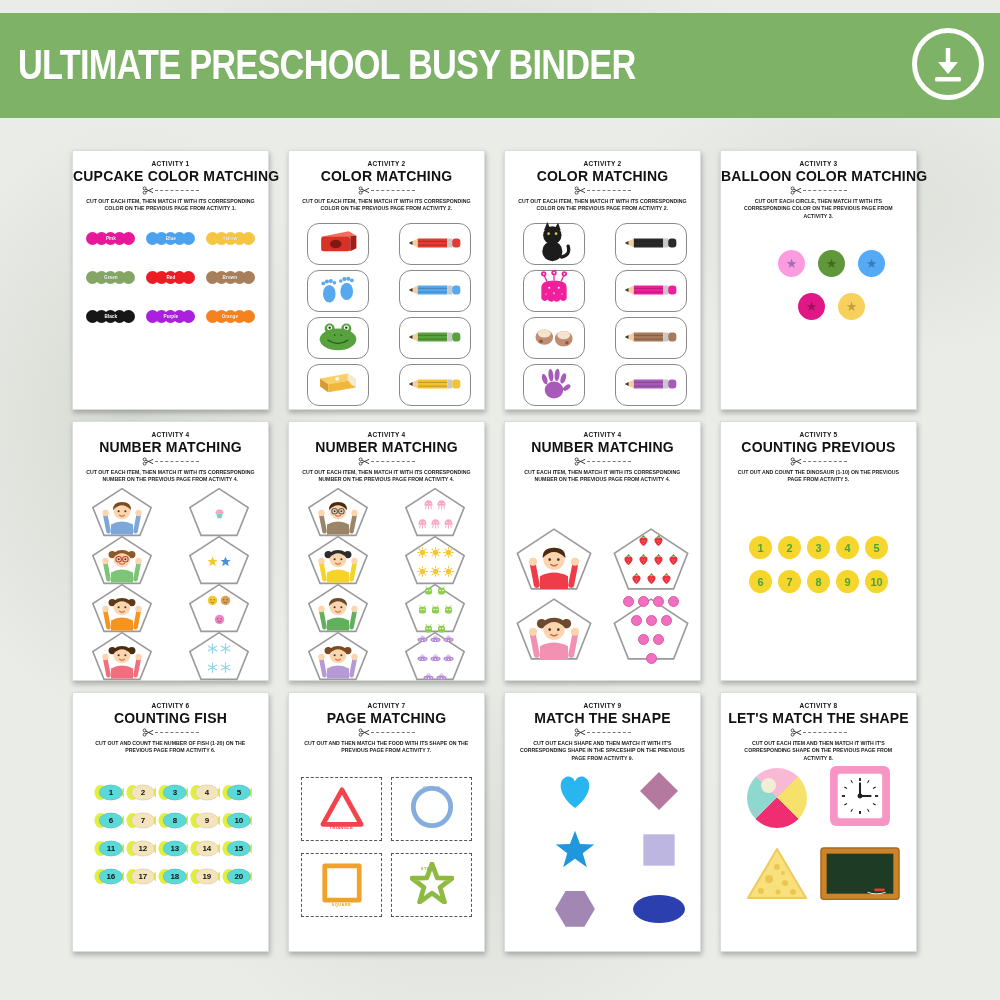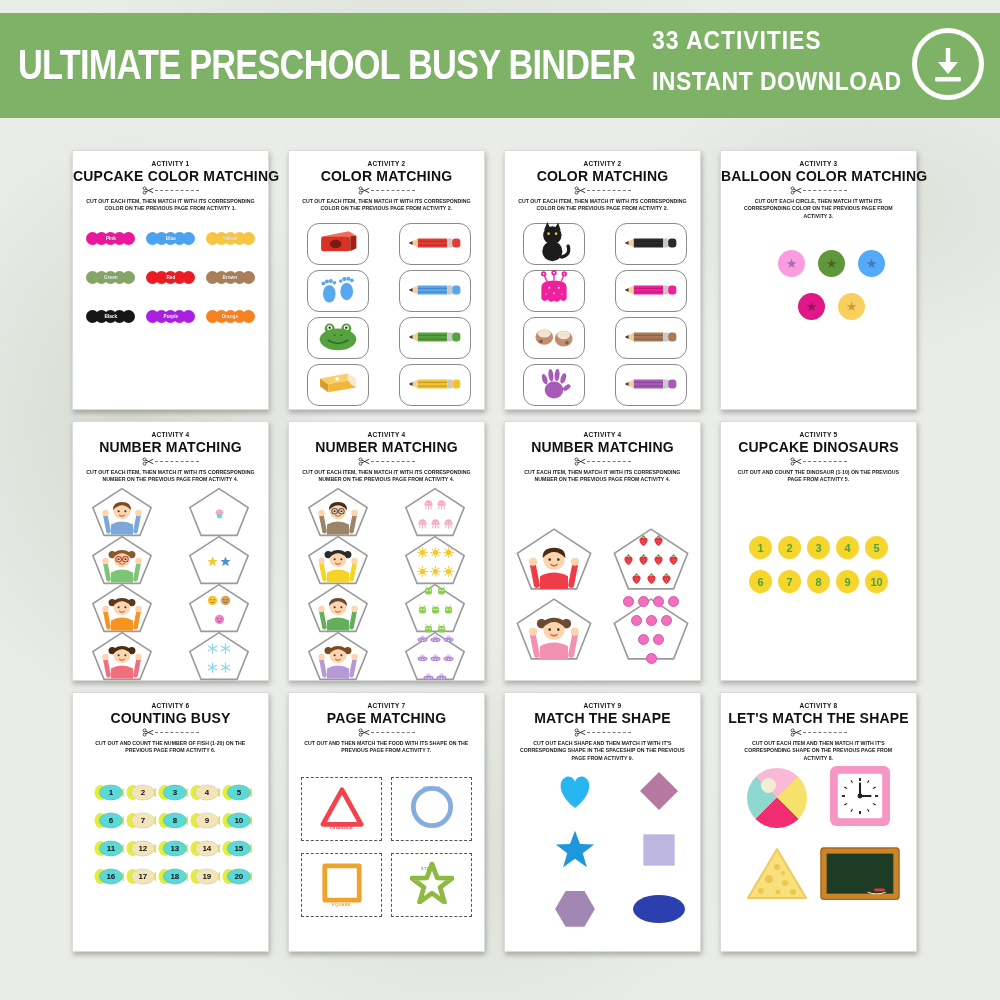--- a/index.html
+++ b/index.html
@@ -83,24 +83,20 @@
 <body>
 
 <div id="stage">
   <div class="texture t1"></div>
   <div class="texture t2"></div>
   <div class="texture t3"></div>
   <div class="texture t4"></div>
 
   <div id="banner">
     <div id="banner-title">ULTIMATE PRESCHOOL BUSY BINDER</div>
-    <div id="banner-badges">
-      <div id="badge1">33 ACTIVITIES</div>
-      <div id="badge2">INSTANT DOWNLOAD</div>
-    </div>
     <div id="dl-badge">
       <svg width="44" height="44" viewBox="0 0 44 44">
         <line x1="22" y1="6" x2="22" y2="24" stroke="#fff" stroke-width="4.5"></line>
         <polygon points="12,20 32,20 22,32" fill="#fff"></polygon>
         <rect x="9" y="35" width="26" height="4.5" rx="1.5" fill="#fff"></rect>
       </svg>
     </div>
   </div>
 
   <div id="pages">
@@ -1181,21 +1177,21 @@
                       <circle cx="7" cy="7" r="5.4" fill="#f26fc0" stroke="#d454a8" stroke-width="1"></circle>
                     </svg></span>
                 </div>
               </div>
             </div>
           </div>
         </div>
       </div>
       <div class="page">
         <div class="p-act">ACTIVITY 5</div>
-        <div class="p-title">CUPCAKE DINOSAURS</div>
+        <div class="p-title">COUNTING PREVIOUS</div>
         <div class="p-scis">
           <svg width="12" height="9" viewBox="0 0 14 10">
             <circle cx="3" cy="2.5" r="1.7" fill="none" stroke="#333" stroke-width="1"></circle>
             <circle cx="3" cy="7.5" r="1.7" fill="none" stroke="#333" stroke-width="1"></circle>
             <line x1="4.4" y1="3.4" x2="13" y2="7.6" stroke="#333" stroke-width="1.1"></line>
             <line x1="4.4" y1="6.6" x2="13" y2="2.4" stroke="#333" stroke-width="1.1"></line>
           </svg>
           <span class="dash"></span>
         </div>
         <div class="p-instr">CUT OUT AND COUNT THE DINOSAUR (1-10) ON THE PREVIOUS PAGE FROM ACTIVITY 5.</div>
@@ -1213,21 +1209,21 @@
               <div class="cc-c" style="background:#f6d52c;color:#4aa63c">7</div>
               <div class="cc-c" style="background:#f6d52c;color:#4aa63c">8</div>
               <div class="cc-c" style="background:#f6d52c;color:#4aa63c">9</div>
               <div class="cc-c" style="background:#f6d52c;color:#4aa63c">10</div>
             </div>
           </div>
         </div>
       </div>
       <div class="page">
         <div class="p-act">ACTIVITY 6</div>
-        <div class="p-title">COUNTING BUSY</div>
+        <div class="p-title">COUNTING FISH</div>
         <div class="p-scis">
           <svg width="12" height="9" viewBox="0 0 14 10">
             <circle cx="3" cy="2.5" r="1.7" fill="none" stroke="#333" stroke-width="1"></circle>
             <circle cx="3" cy="7.5" r="1.7" fill="none" stroke="#333" stroke-width="1"></circle>
             <line x1="4.4" y1="3.4" x2="13" y2="7.6" stroke="#333" stroke-width="1.1"></line>
             <line x1="4.4" y1="6.6" x2="13" y2="2.4" stroke="#333" stroke-width="1.1"></line>
           </svg>
           <span class="dash"></span>
         </div>
         <div class="p-instr">CUT OUT AND COUNT THE NUMBER OF FISH (1-20) ON THE PREVIOUS PAGE FROM ACTIVITY 6.</div>

